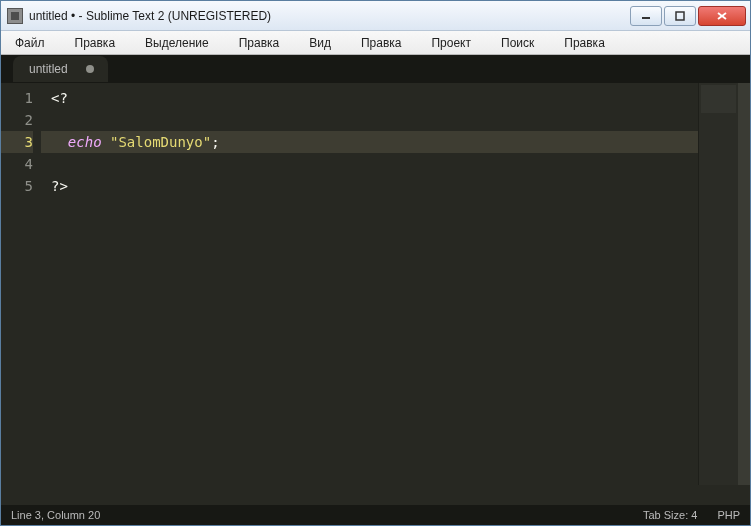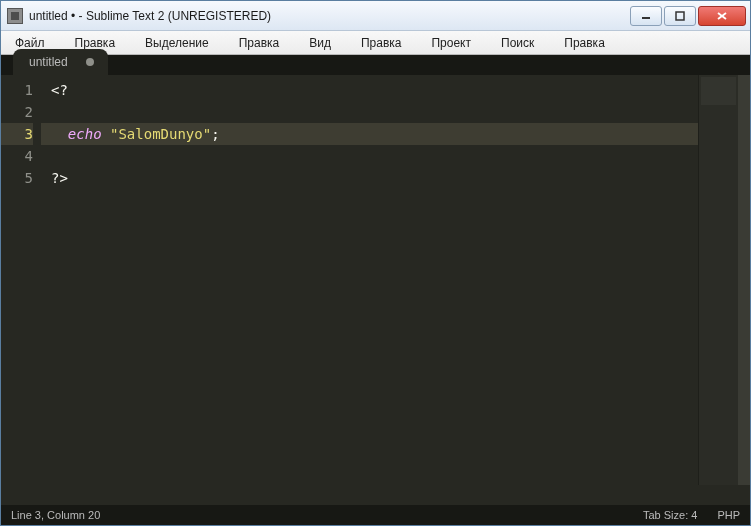--- a/index.html
+++ b/index.html
@@ -10,21 +10,21 @@
   .titlebar .app-icon::after { content: ""; position: absolute; inset: 3px; background: #4e4e4e; }
   .titlebar .title { font-size: 12px; color: #1a1a1a; flex: 1; }
   .win-controls { display: flex; gap: 2px; }
   .win-btn { width: 32px; height: 20px; border: 1px solid #8aa0b8; border-radius: 3px; background: linear-gradient(#fafcff,#d7e4f2); display: flex; align-items: center; justify-content: center; font-size: 10px; color: #333; cursor: default; }
   .win-btn.close { width: 48px; background: linear-gradient(#f07a75,#d64531); border-color: #a03028; color: #fff; }
   .win-btn svg { display: block; }
 
   .menubar { height: 24px; background: linear-gradient(#f8f8f8,#ececec); border-bottom: 1px solid #b8b8b8; display: flex; align-items: center; padding: 0 6px; gap: 14px; }
   .menu-item { font-size: 12px; color: #222; padding: 3px 8px; cursor: default; }
 
-  .tabbar { height: 20px; background: #171814; display: flex; align-items: flex-end; padding-left: 12px; }
+  .tabbar { height: 28px; background: #171814; display: flex; align-items: center; padding-left: 12px; }
   .tab { background: #272822; color: #bbb; font-size: 12px; padding: 6px 40px 6px 16px; border-top-left-radius: 8px; border-top-right-radius: 8px; position: relative; }
   .tab .dirty-dot { position: absolute; right: 14px; top: 50%; transform: translateY(-50%); width: 8px; height: 8px; border-radius: 50%; background: #8f908a; }
 
   .editor-area { flex: 1; display: flex; position: relative; background: #272822; }
   .gutter { width: 40px; background: #272822; color: #8f908a; text-align: right; padding: 4px 8px 0 0; font-family: Consolas, monospace; font-size: 14px; line-height: 22px; }
   .gutter .gl.current { color: #e6db74; background: #3e3d32; }
   .code { flex: 1; font-family: Consolas, monospace; font-size: 14px; line-height: 22px; color: #f8f8f2; padding-top: 4px; position: relative; white-space: pre; }
   .code .line { height: 22px; padding-left: 10px; }
   .code .line.current { background: #3e3d32; }
   .tok-delim { color: #f8f8f2; }

